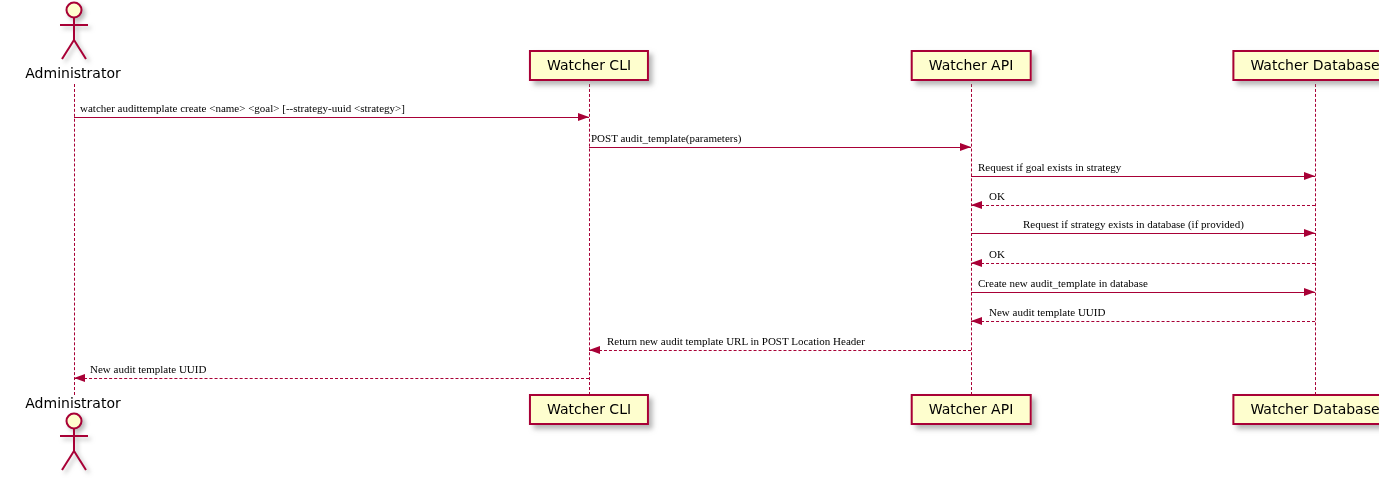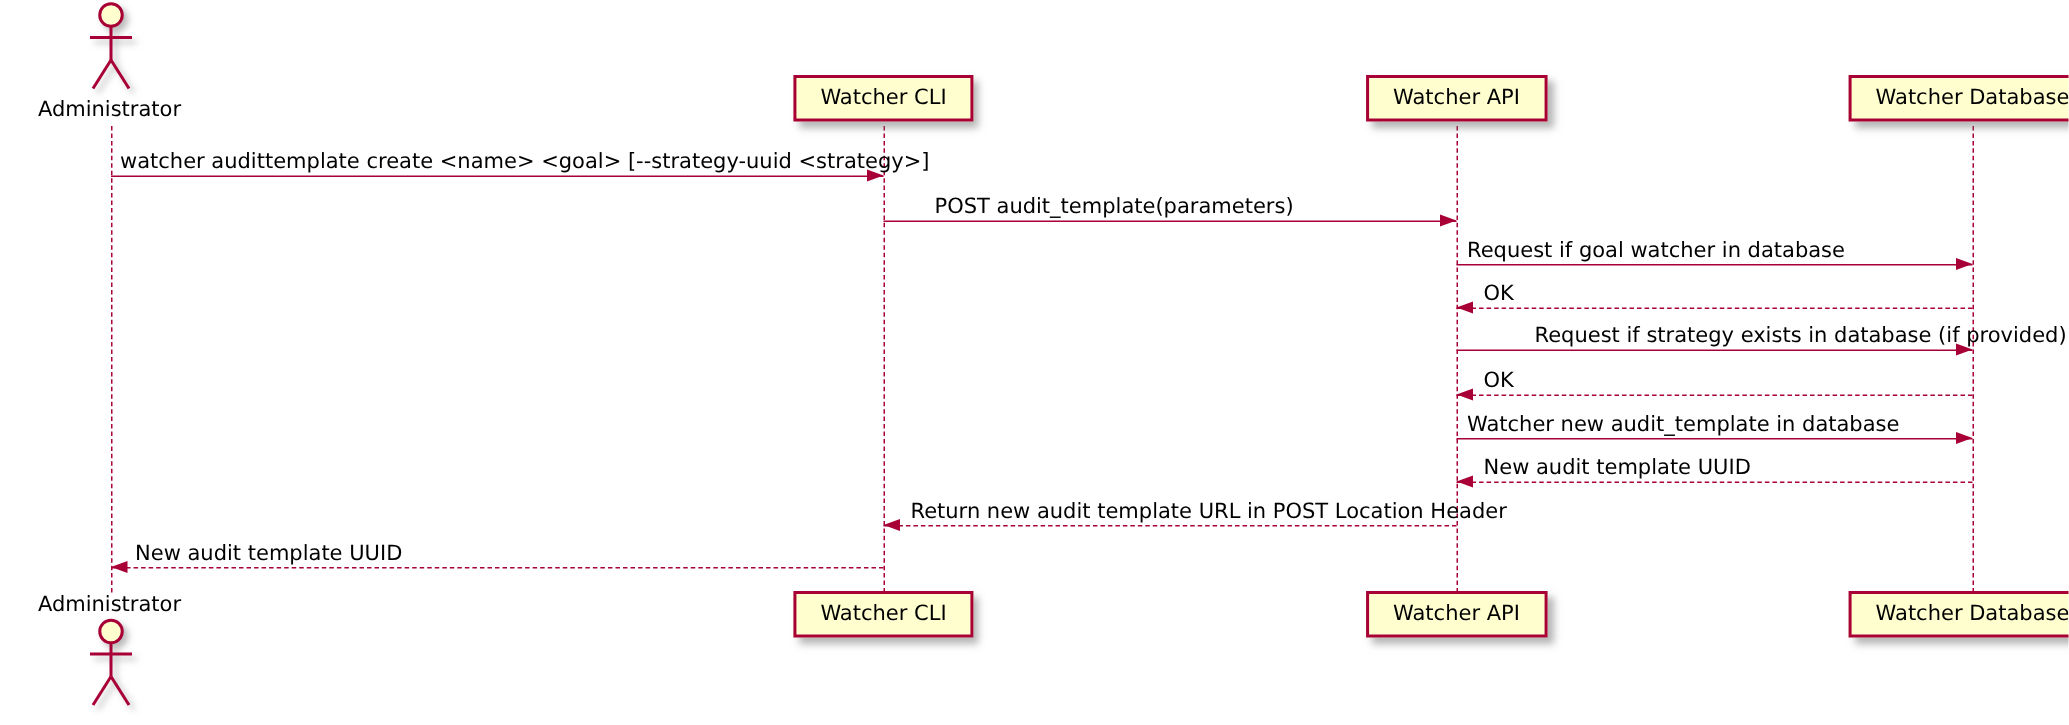--- a/index.html
+++ b/index.html
@@ -33,23 +33,24 @@
     transform:translateX(-50%);
     font-size:14px;
     white-space:nowrap;
   }
   .actor-svg{
     position:absolute;
     filter:drop-shadow(3px 3px 2px rgba(120,120,120,0.5));
   }
   .msg-label{
     position:absolute;
-    font-size:14px;
+    font-size:11px;
     line-height:16px;
     white-space:nowrap;
+    font-family:Liberation Serif, serif;
   }
   .msg-line{
     position:absolute;
     height:0;
     border-top:1px solid #A80036;
   }
   .msg-line.dashed{border-top-style:dashed;}
   .head{
     position:absolute;width:0;height:0;
     border-top:4.5px solid transparent;
@@ -81,27 +82,27 @@
   <div class="participant" style="left:954px;top:50px">Watcher API</div>
   <div class="participant" style="left:1298px;top:50px">Watcher Database</div>
 
   <div>
     <span class="msg-label" style="left:63px;top:100px">watcher audittemplate create &lt;name&gt; &lt;goal&gt; [--strategy-uuid &lt;strategy&gt;]</span>
     <div class="msg-line" style="left:57px;top:117px;width:515px"></div>
     <div class="head right" style="left:561px;top:113px"></div>
   </div>
 
   <div>
-    <span class="msg-label" style="left:606px;top:130px">POST audit_template(parameters)</span>
+    <span class="msg-label" style="left:574px;top:130px">POST audit_template(parameters)</span>
     <div class="msg-line" style="left:572px;top:147px;width:382px"></div>
     <div class="head right" style="left:943px;top:143px"></div>
   </div>
 
   <div>
-    <span class="msg-label" style="left:961px;top:159px">Request if goal watcher in database</span>
+    <span class="msg-label" style="left:961px;top:159px">Request if goal exists in strategy</span>
     <div class="msg-line" style="left:954px;top:176px;width:344px"></div>
     <div class="head right" style="left:1287px;top:172px"></div>
   </div>
 
   <div>
     <span class="msg-label" style="left:972px;top:188px">OK</span>
     <div class="msg-line dashed" style="left:954px;top:205px;width:344px"></div>
     <div class="head left" style="left:954px;top:201px"></div>
   </div>
 
@@ -111,21 +112,21 @@
     <div class="head right" style="left:1287px;top:229px"></div>
   </div>
 
   <div>
     <span class="msg-label" style="left:972px;top:246px">OK</span>
     <div class="msg-line dashed" style="left:954px;top:263px;width:344px"></div>
     <div class="head left" style="left:954px;top:259px"></div>
   </div>
 
   <div>
-    <span class="msg-label" style="left:961px;top:275px">Watcher new audit_template in database</span>
+    <span class="msg-label" style="left:961px;top:275px">Create new audit_template in database</span>
     <div class="msg-line" style="left:954px;top:292px;width:344px"></div>
     <div class="head right" style="left:1287px;top:288px"></div>
   </div>
 
   <div>
     <span class="msg-label" style="left:972px;top:304px">New audit template UUID</span>
     <div class="msg-line dashed" style="left:954px;top:321px;width:344px"></div>
     <div class="head left" style="left:954px;top:317px"></div>
   </div>
 

